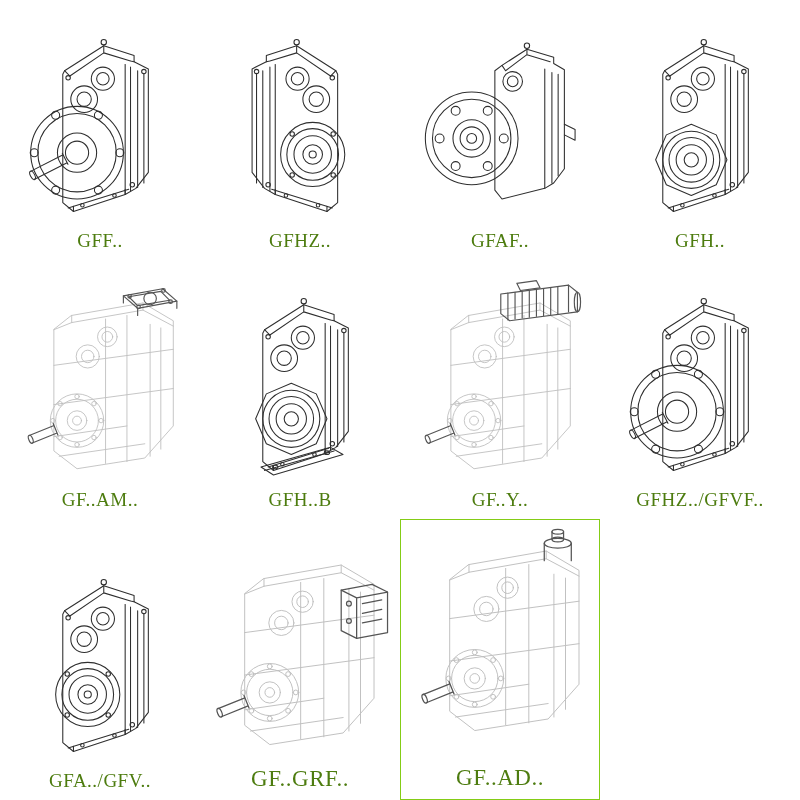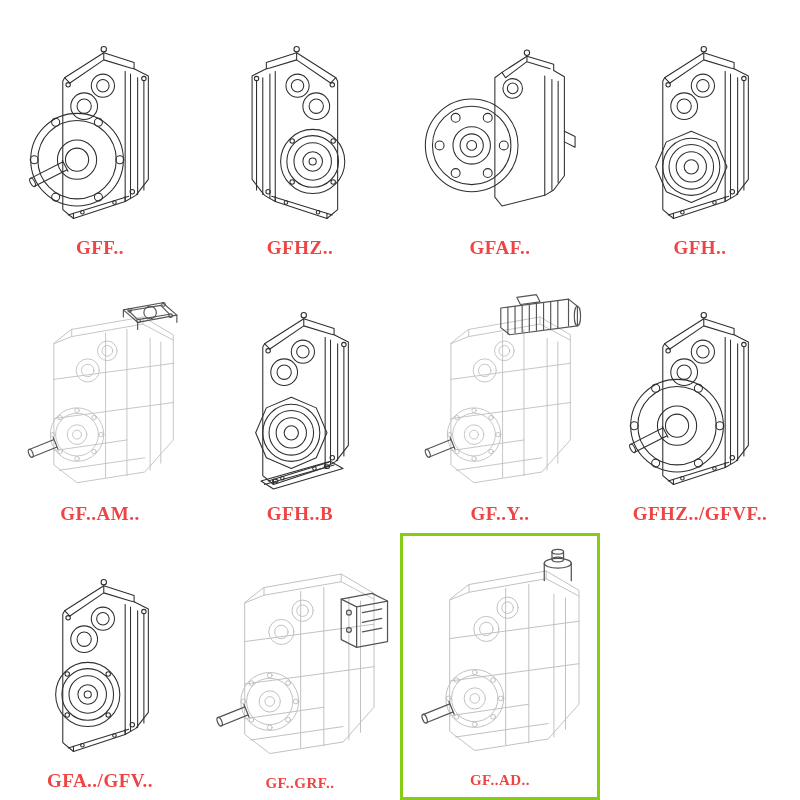--- a/index.html
+++ b/index.html
@@ -1,26 +1,26 @@
 <!DOCTYPE html>
 <html><head>
 <meta charset="utf-8">
 <style>
   html,body{margin:0;padding:0;background:#ffffff;}
   .page{width:800px;height:800px;background:#fff;display:grid;
         grid-template-columns:repeat(4,1fr);grid-template-rows:repeat(3,1fr);
         font-family:"Liberation Serif","DejaVu Serif",serif;overflow:hidden;}
   .cell{margin:0;display:flex;flex-direction:column;align-items:center;
         justify-content:flex-end;padding:4px 2px 8px 2px;box-sizing:border-box;}
-  .cell.boxed{border:3px solid #84cc16;}
+  .cell.boxed{border:1px solid #84cc16;gap:13px;}
   .draw{height:205px;width:auto;display:block;}
   .draw.lg{height:222px;}
-  .label{font-weight:700;font-size:19px;color:#ef4444;letter-spacing:.5px;
+  .label{font-weight:400;font-size:19px;color:#4d7c0f;letter-spacing:.5px;
          text-align:center;margin-top:6px;white-space:nowrap;}
-  .label.xl{font-size:15px;}
+  .label.xl{font-size:23px;}
   
   .ln{stroke:#2f2f2f;stroke-width:1.2;fill:none;stroke-linejoin:round;stroke-linecap:round;}
   .ph{stroke:#bfbfbf;stroke-width:1;fill:none;stroke-linejoin:round;stroke-linecap:round;}
   .dk{stroke:#555555;stroke-width:1.3;fill:none;stroke-linejoin:round;stroke-linecap:round;}
   .defs-hidden{position:absolute;width:0;height:0;overflow:hidden;}
 </style>
 </head>
 <body>
 
 <svg class="defs-hidden" aria-hidden="true">

